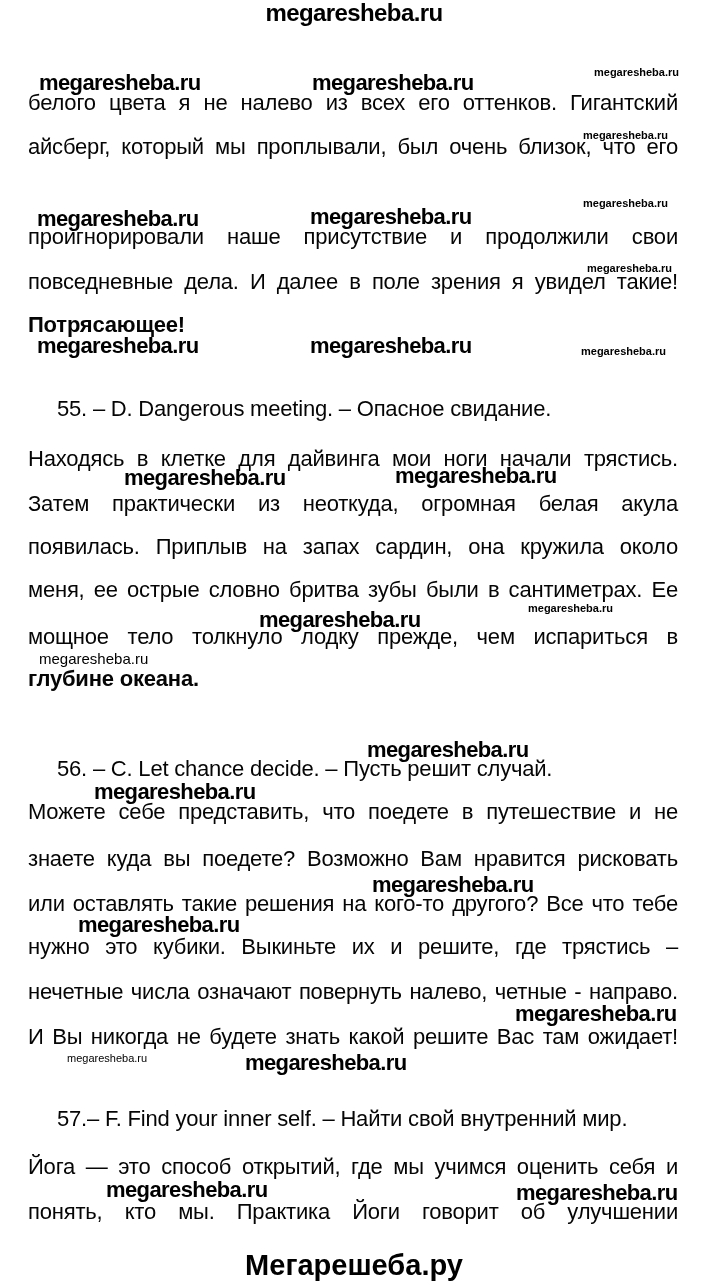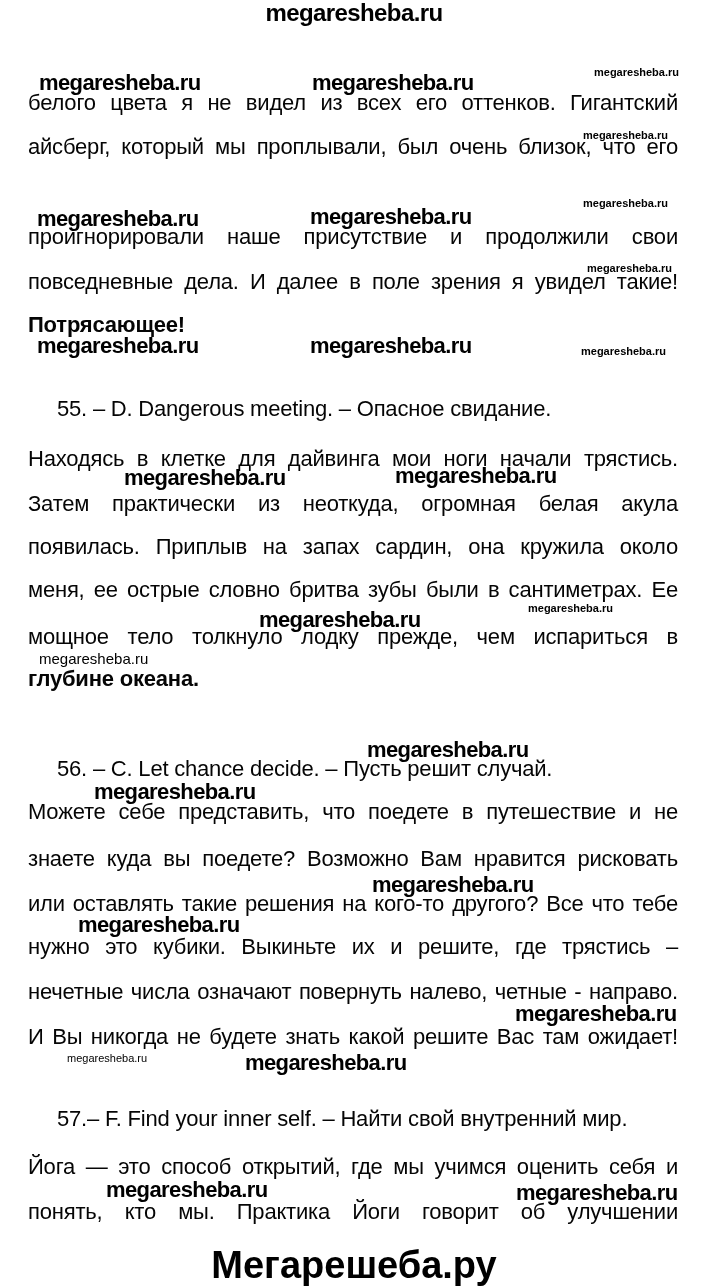--- a/index.html
+++ b/index.html
@@ -28,35 +28,35 @@
     position:absolute; font-weight:700; font-size:22px;
     line-height:26px; letter-spacing:-0.6px; color:#000;
     white-space:nowrap;
   }
   .wm.sm   { font-size:11px; line-height:13px; letter-spacing:0; }
   .wm.reg  { font-weight:400; font-size:15px; line-height:17px; letter-spacing:0; }
   .wm.tiny { font-weight:400; font-size:11px; line-height:13px; letter-spacing:0; }
   .wm.hdr  { left:50%; transform:translateX(-50%); font-size:24px; }
   .footer {
     position:absolute; left:50%; transform:translateX(-50%);
-    font-weight:700; font-size:38px; line-height:34px; color:#000;
+    font-weight:700; font-size:29px; line-height:34px; color:#000;
     white-space:nowrap;
   }
 </style>
 </head>
 <body>
 
 <div class="page">
 
   <div class="wm hdr" style="top:0px">megaresheba.ru</div>
 
   <div class="wm sm" style="top:66px; left:594px">megaresheba.ru</div>
   <div class="wm" style="top:70px; left:39px">megaresheba.ru</div>
   <div class="wm" style="top:70px; left:312px">megaresheba.ru</div>
-  <div class="bl" style="top:90px">белого цвета я не видел из всех его оттенков. Гигантский</div>
+  <div class="bl" style="top:90px">белого цвета я не налево из всех его оттенков. Гигантский</div>
   <div class="wm sm" style="top:129px; left:583px">megaresheba.ru</div>
   <div class="bl" style="top:134px">айсберг, который мы проплывали, был очень близок, что его</div>
   <div class="wm sm" style="top:197px; left:583px">megaresheba.ru</div>
   <div class="wm" style="top:204px; left:310px">megaresheba.ru</div>
   <div class="wm" style="top:206px; left:37px">megaresheba.ru</div>
   <div class="bl" style="top:224px">проигнорировали наше присутствие и продолжили свои</div>
   <div class="wm sm" style="top:262px; left:587px">megaresheba.ru</div>
   <div class="bl" style="top:269px">повседневные дела. И далее в поле зрения я увидел такие!</div>
   <div class="bl nolast" style="top:312px">Потрясающее!</div>
   <div class="wm" style="top:333px; left:37px">megaresheba.ru</div>

